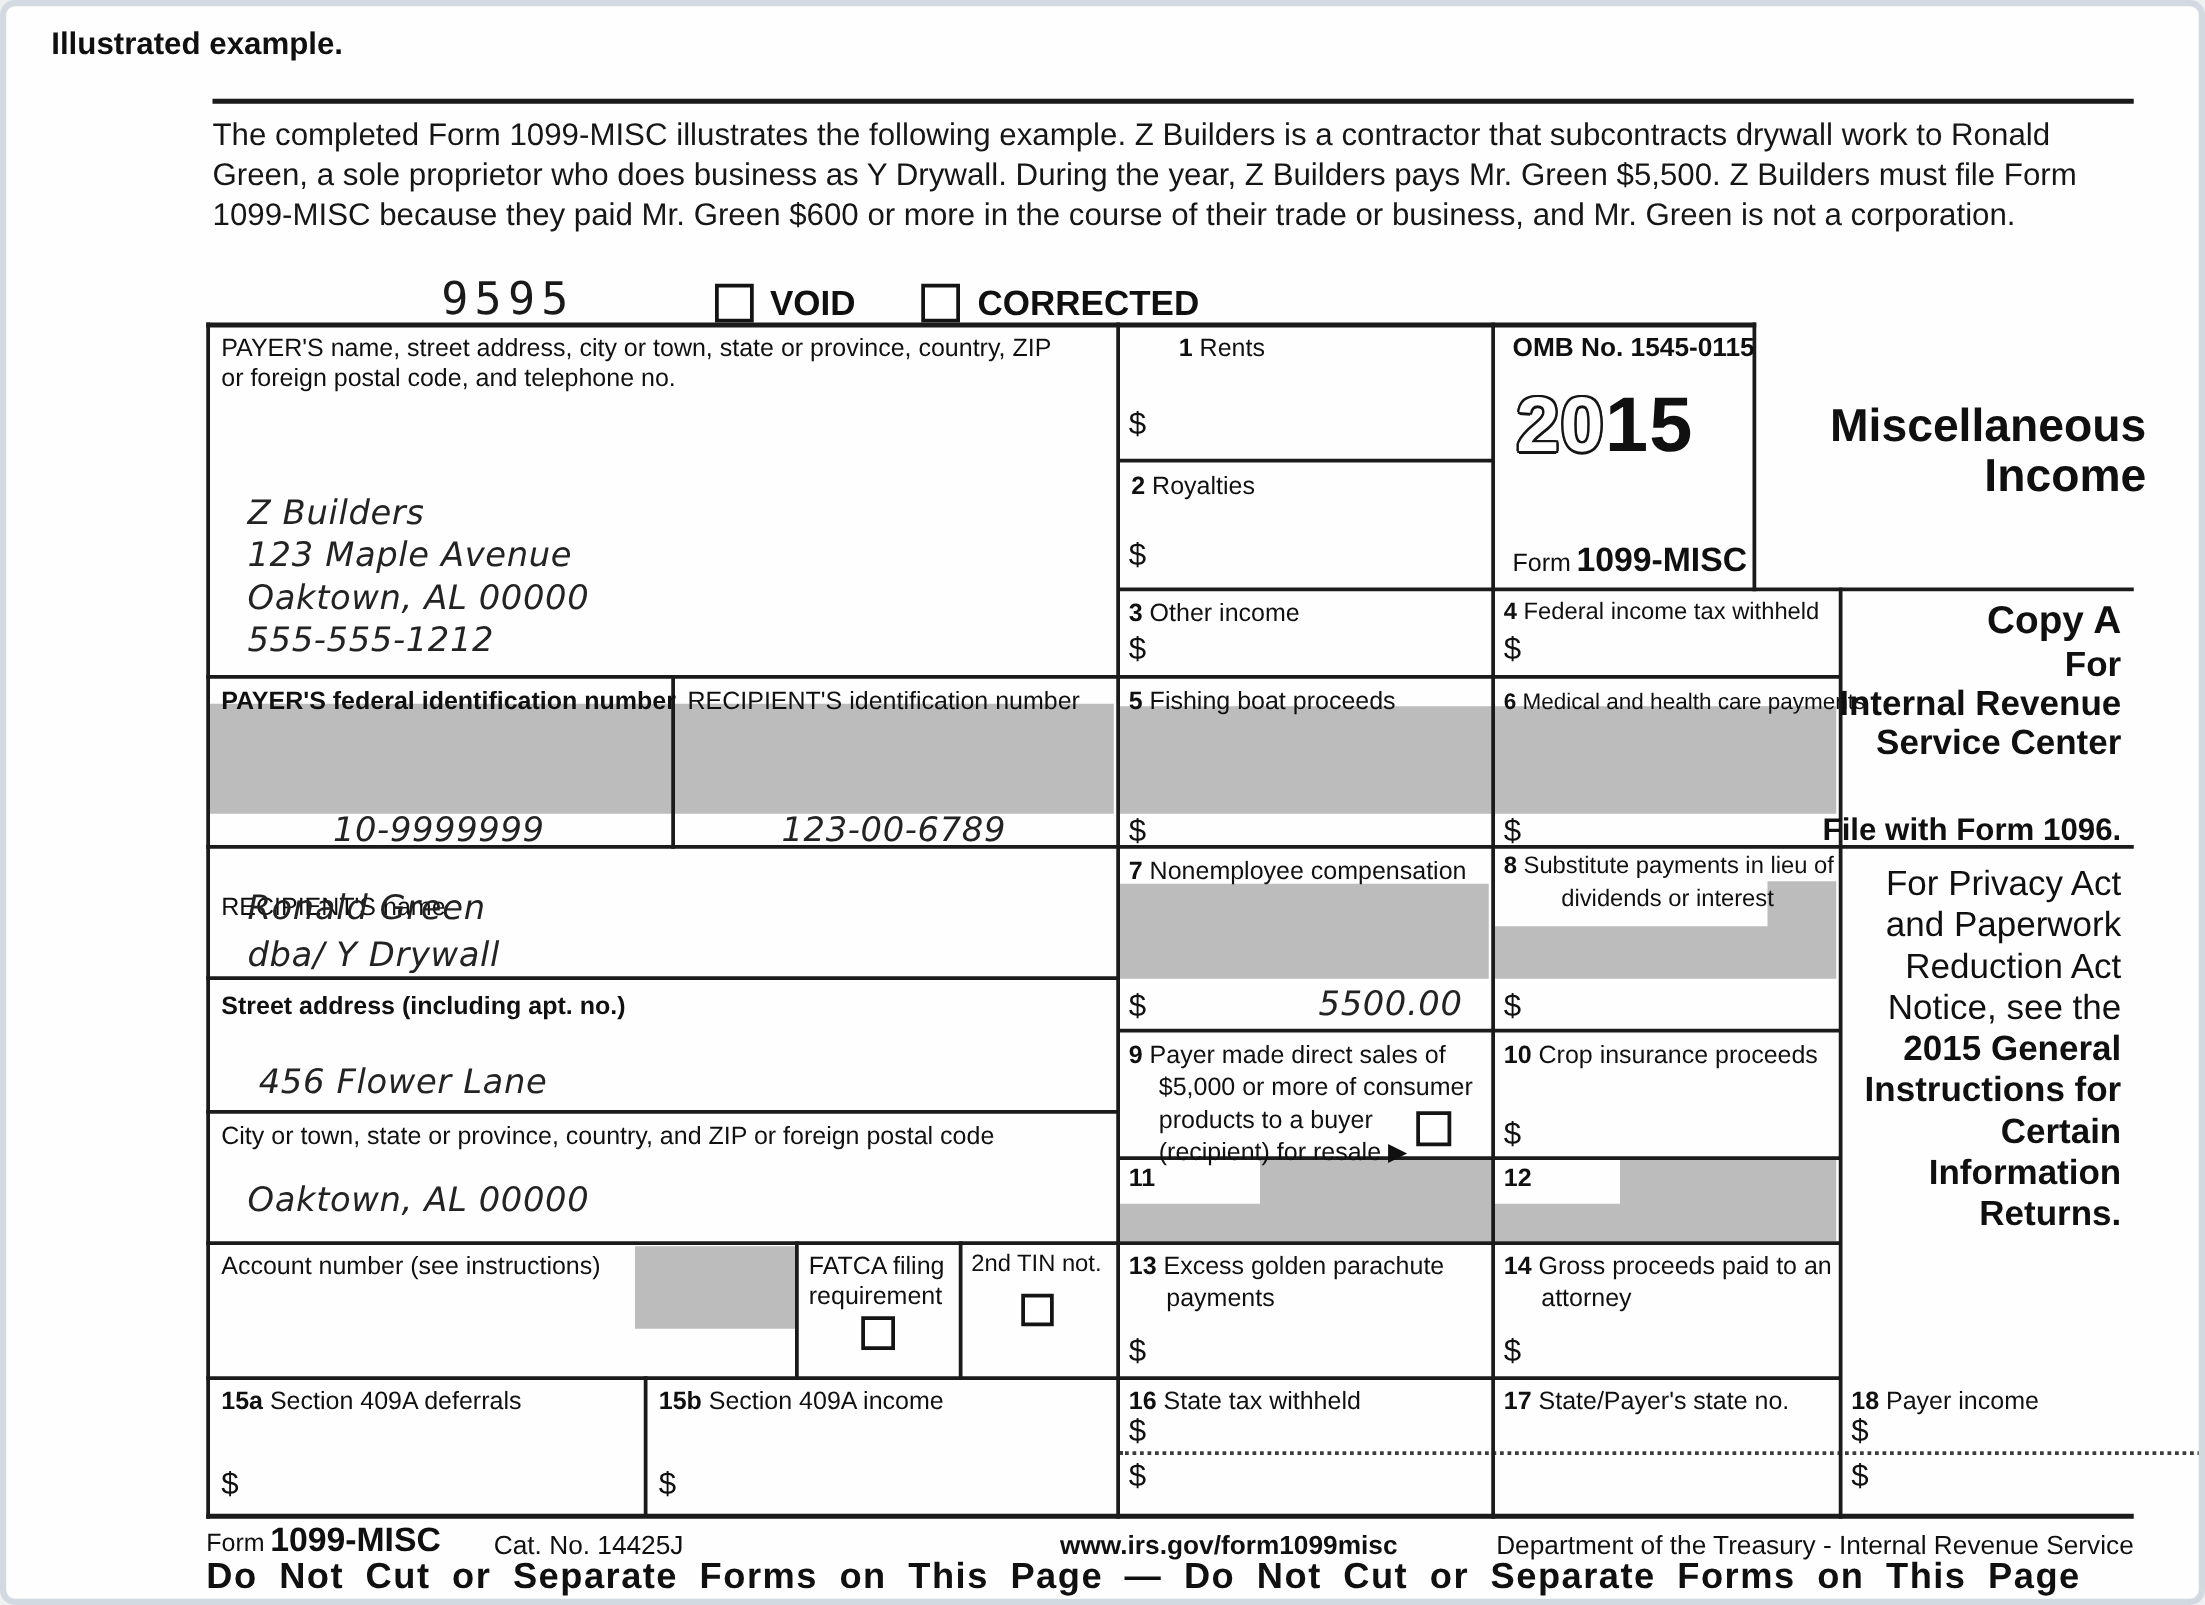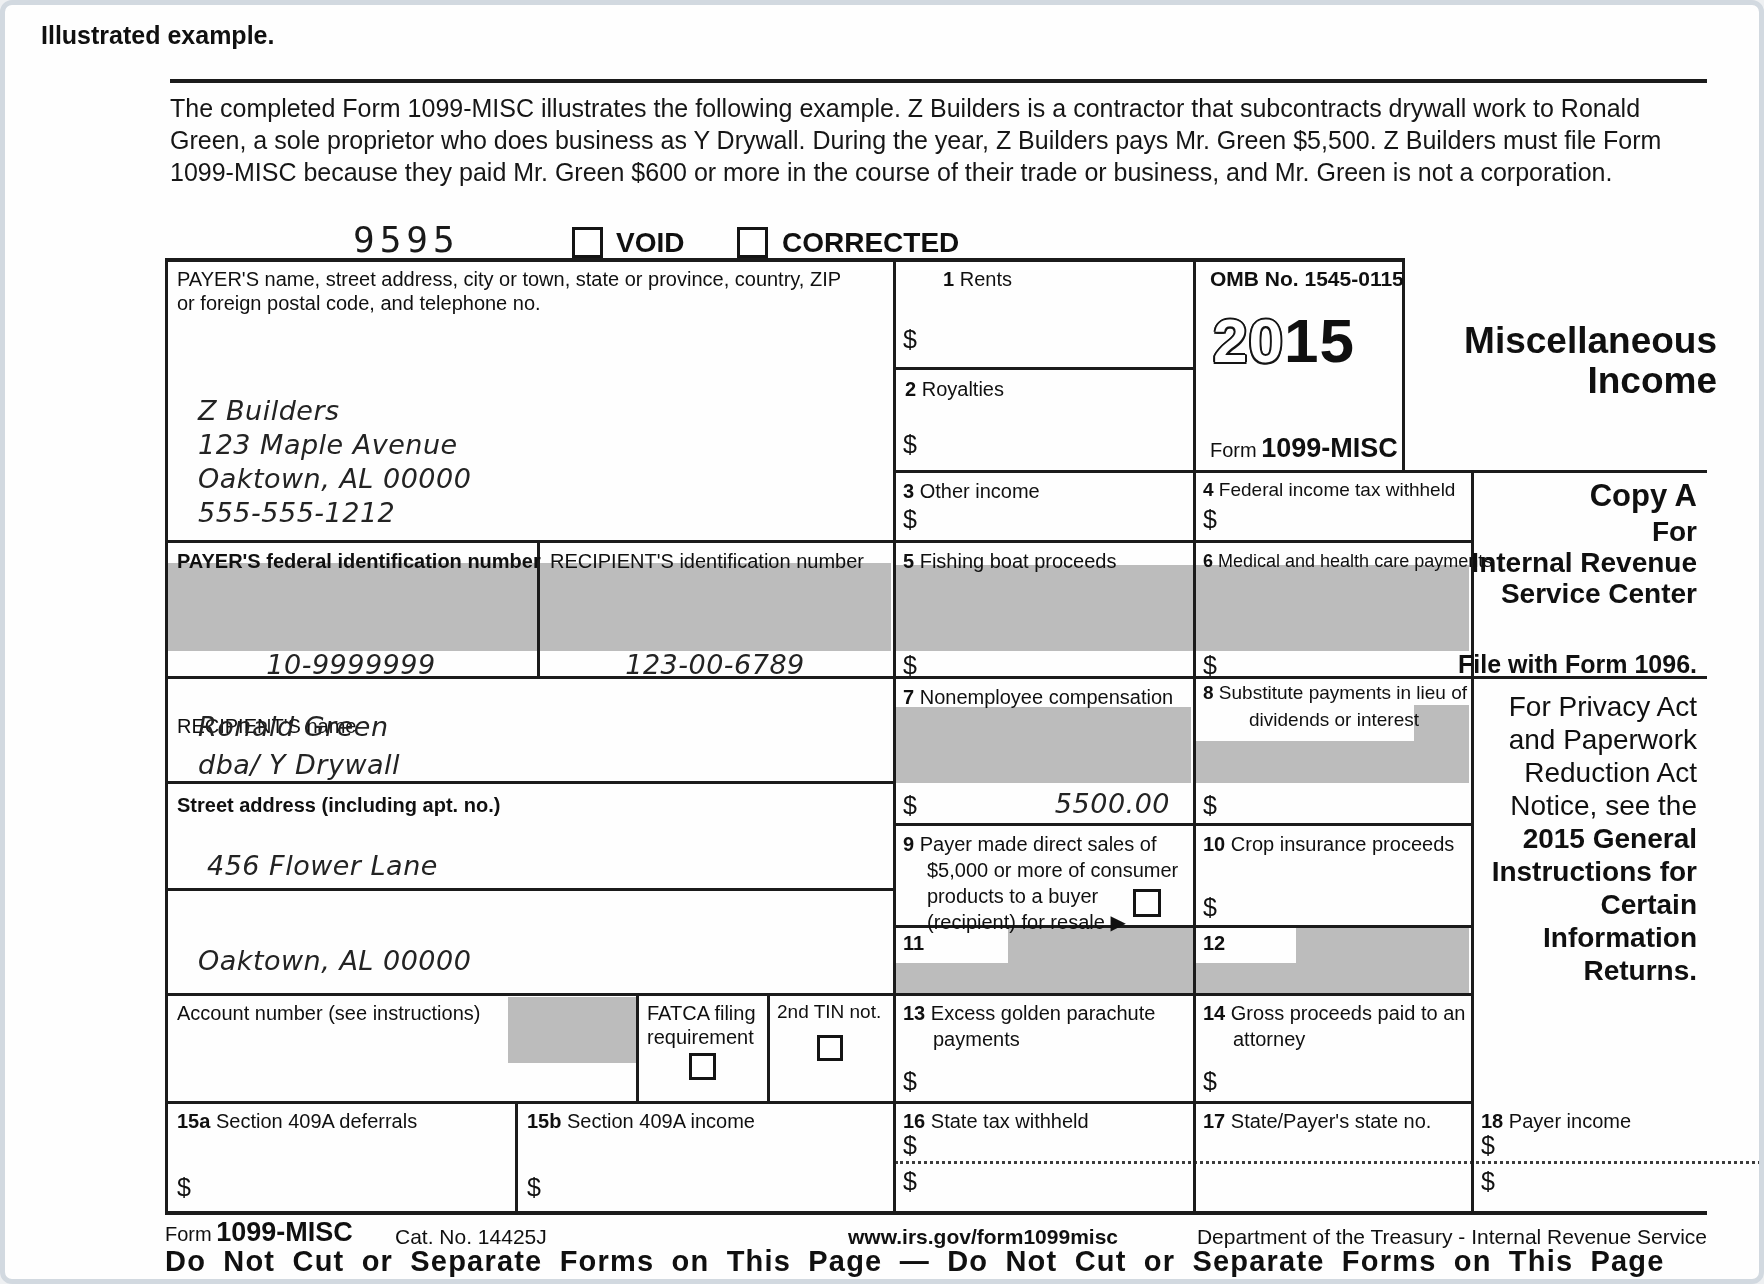--- a/index.html
+++ b/index.html
@@ -155,20 +155,21 @@
   <div class="t lbl" style="left:922px;top:853px;">$5,000 or more of consumer</div>
   <div class="t lbl" style="left:922px;top:879px;">products to a buyer</div>
   <div class="t lbl" style="left:922px;top:905px;">(recipient) for resale ▶</div>
   <div class="cb" style="left:1128px;top:884px;width:28px;height:28px;"></div>
   <div class="t lbl" style="left:1198px;top:827px;"><span class="n">10</span> <span>Crop insurance proceeds</span></div>
   <div class="t dollar" style="left:1198px;top:888px;">$</div>
 
   <div class="t lbl" style="left:898px;top:926px;"><span class="n">11</span></div>
   <div class="t lbl" style="left:1198px;top:926px;"><span class="n">12</span></div>
 
+  <div class="t lbl" style="left:172px;top:892px;">City or town, state or province, country, and ZIP or foreign postal code</div>
   <div class="t hand" style="left:193px;top:940px;">Oaktown, AL 00000</div>
 
   <div class="t lbl" style="left:172px;top:996px;">Account number (see instructions)</div>
   <div class="t lbl" style="left:642px;top:996px;">FATCA filing</div>
   <div class="t lbl" style="left:642px;top:1020px;">requirement</div>
   <div class="cb" style="left:684px;top:1048px;width:27px;height:27px;"></div>
   <div class="t lbl s19" style="left:772px;top:996px;">2nd TIN not.</div>
   <div class="cb" style="left:812px;top:1030px;width:26px;height:26px;"></div>
   <div class="t lbl" style="left:898px;top:996px;"><span class="n">13</span> <span>Excess golden parachute</span></div>
   <div class="t lbl" style="left:928px;top:1022px;">payments</div>

